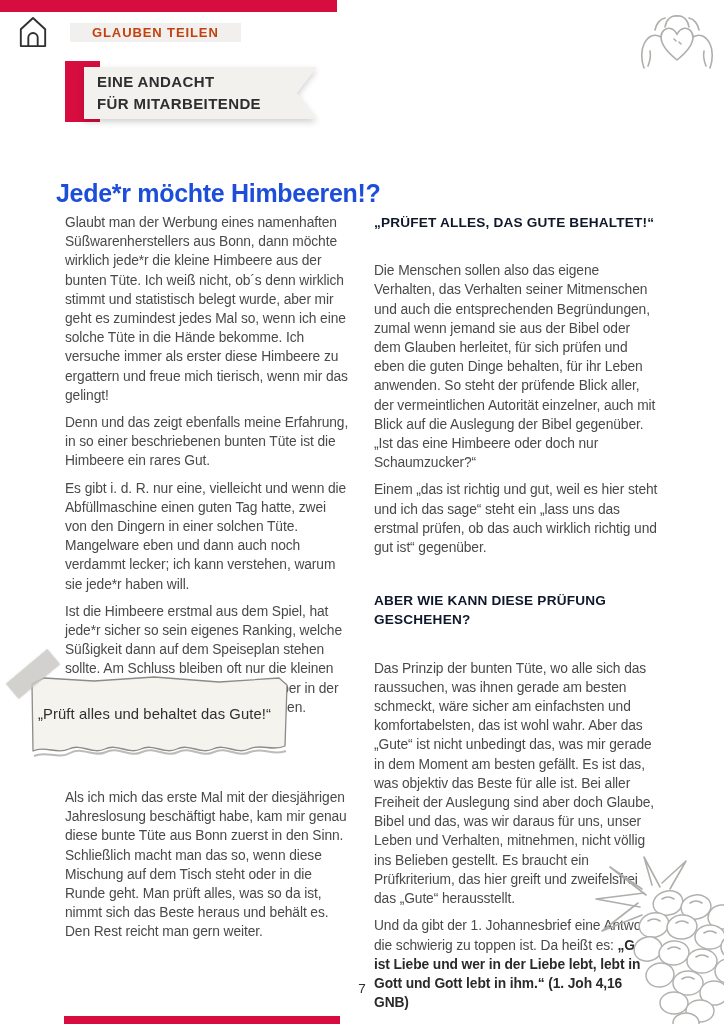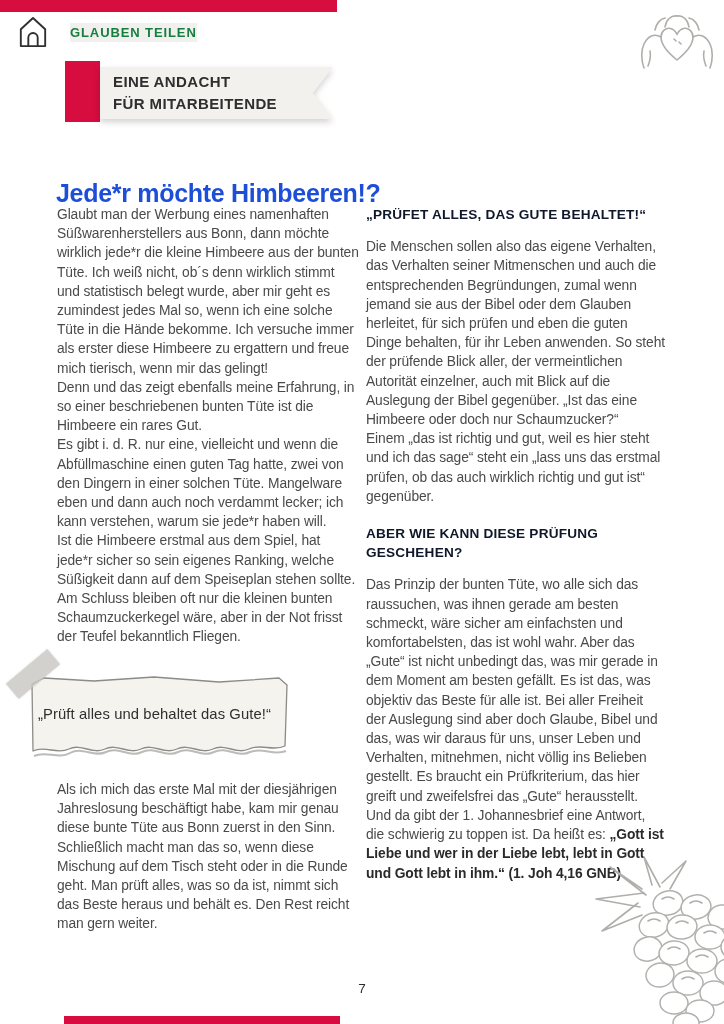--- a/index.html
+++ b/index.html
@@ -7,42 +7,42 @@
     position:relative;width:724px;height:1024px;margin:0 auto;
     background:#ffffff;overflow:hidden;
     font-family:"Liberation Sans","DejaVu Sans",sans-serif;
     color:#4a4a4a;
   }
   
   .topbar{position:absolute;left:0;top:0;width:337px;height:12px;background:#d60d3e;}
   .home{position:absolute;left:18px;top:15px;width:30px;height:34px;}
   .section-label{
     position:absolute;left:70px;top:23px;
-    font-size:13px;font-weight:600;letter-spacing:.9px;color:#15803d;
-    background:#f1f0ee;padding:2px 0;
+    font-size:13px;font-weight:600;letter-spacing:.9px;color:#c2410c;
+    background:#f1f0ee;padding:2px 22px;
   }
   .hearthands{position:absolute;left:632px;top:6px;width:90px;height:66px;}
   
   .banner-red{position:absolute;left:65px;top:61px;width:35px;height:61px;background:#d60d3e;}
-  .ribbon-wrap{position:absolute;left:100px;top:67px;filter:drop-shadow(0 3px 3px rgba(0,0,0,.18));}
+  .ribbon-wrap{position:absolute;left:84px;top:67px;filter:drop-shadow(0 3px 3px rgba(0,0,0,.18));}
   .ribbon{
     width:233px;height:52px;background:#f2f1ed;
     clip-path:polygon(0 0,100% 0,calc(100% - 20px) 50%,100% 100%,0 100%);
     display:flex;flex-direction:column;justify-content:center;
     padding-left:13px;box-sizing:border-box;
   }
   .ribbon .line{font-size:15px;font-weight:700;letter-spacing:.4px;color:#2e2e2e;line-height:1.45;}
   
   .title{
     position:absolute;left:56px;top:162px;
     font-size:25px;font-weight:800;letter-spacing:-.3px;color:#1d4ed8;
     font-family:"Liberation Sans","DejaVu Sans",sans-serif;
   }
   .col{position:absolute;font-size:13.8px;line-height:19.2px;letter-spacing:-.1px;color:#4a4a4a;}
-  .col p{margin:0;}
+  .col p{margin:8px;}
   .left-1{left:57px;top:205px;width:302px;}
   .left-2{left:57px;top:780px;width:302px;}
   .right-col{left:366px;top:205px;width:300px;}
   .subhead{
     margin:0;font-size:13.6px;font-weight:700;letter-spacing:.2px;color:#0f172a;line-height:19.2px;
   }
   .right-col .gap-s{height:13px;}
   .right-col .gap-m{height:18px;}
   .bible-bold{font-weight:700;color:#2a2a2a;}
   

